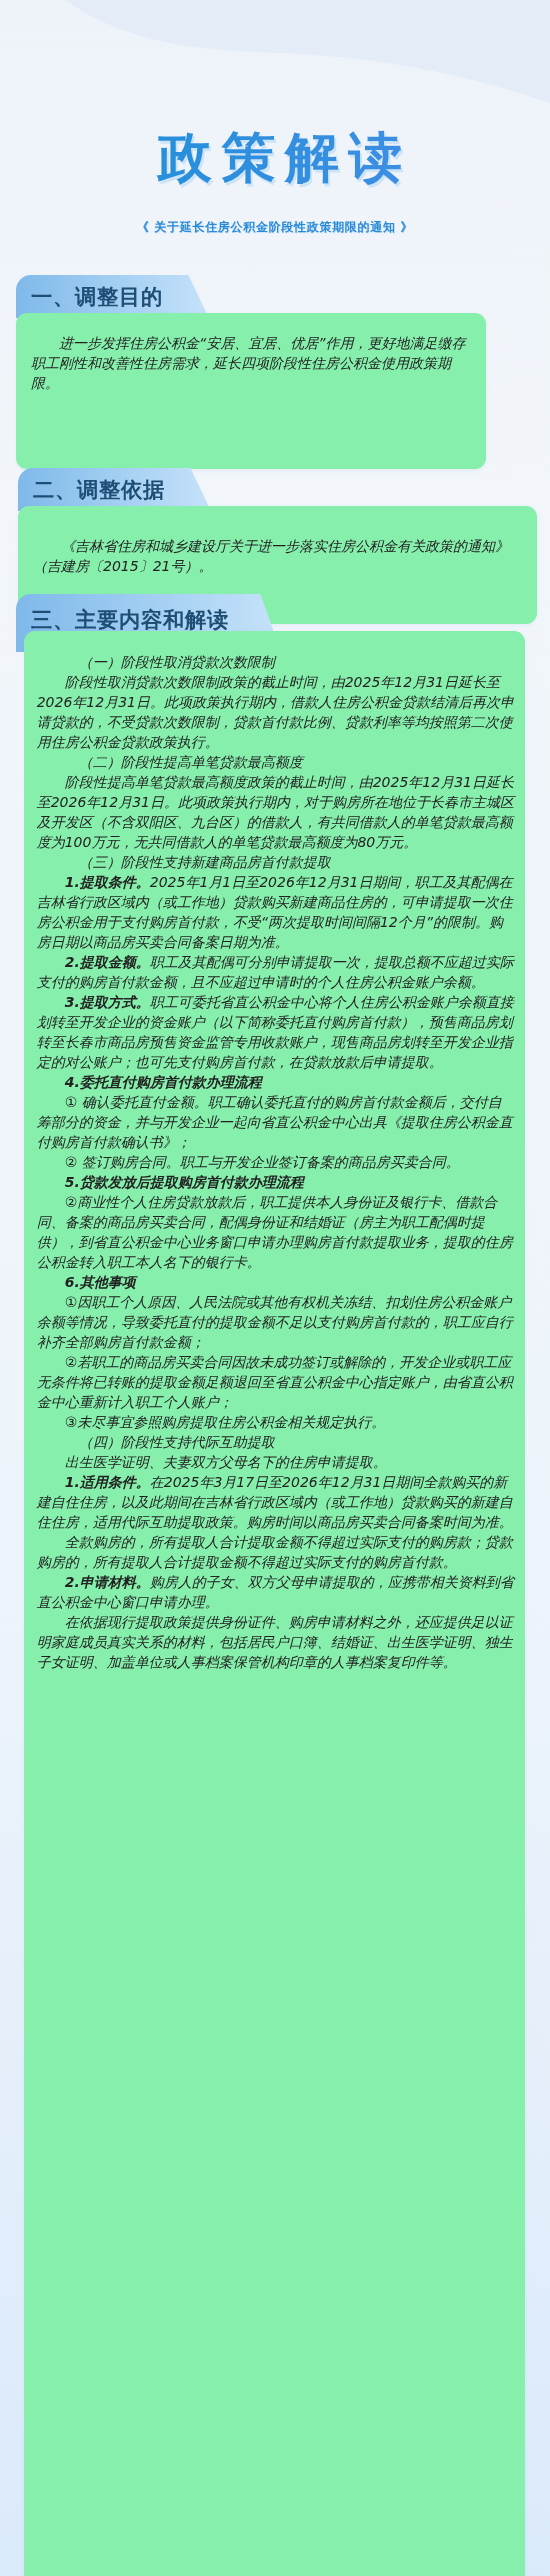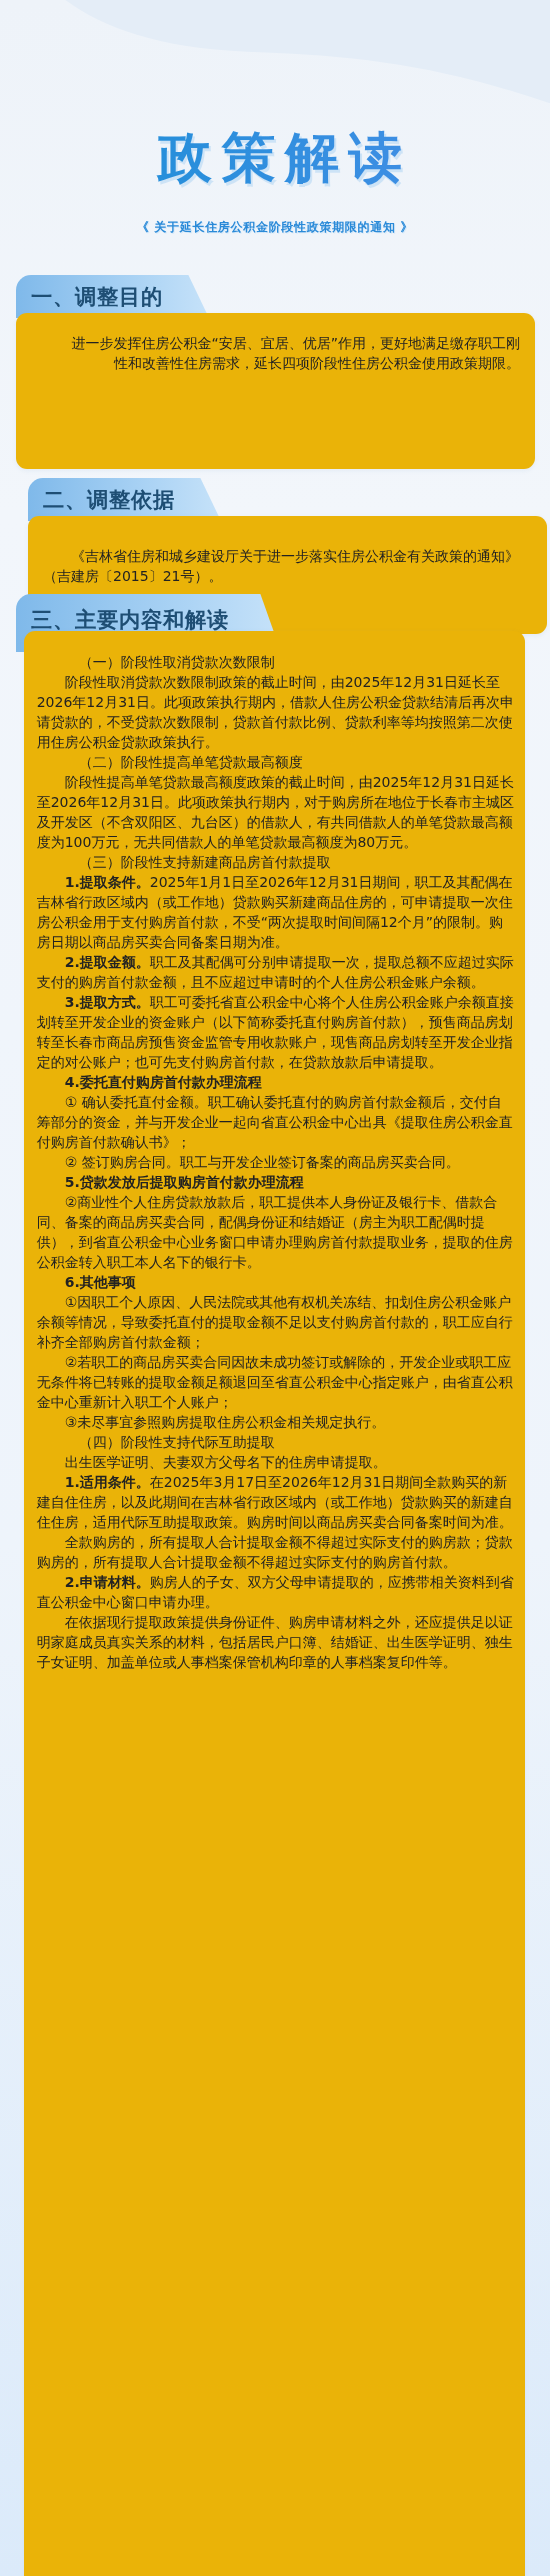--- a/index.html
+++ b/index.html
@@ -46,36 +46,37 @@
     clip-path: polygon(0 0, calc(100% - 20.6px) 0, 100% 100%, 0 100%);
     padding-left: 15px;
     display: flex; align-items: center;
   }
   .section-tab .label {
     font-size: 21.3px; font-weight: bold; color: #1e4e74;
     letter-spacing: 0.7px;
   }
   .card {
     position: relative;
-    background: #eab308;
+    background: #86efac;
     border-radius: 11px;
     margin-top: -5.5px;
     padding: 20.6px 15px 20.6px 15px;
     font-size: 14px;
     line-height: 20px;
     color: #222;
     box-shadow: 0 1.4px 4.1px rgba(120,160,200,0.10);
+    font-style: italic;
   }
   .card p { text-indent: 2em; }
   .card p.sub { text-indent: 3em; }
   .card b { font-weight: bold; }
-  .s1 { position: absolute; top: 275px; left: 16px; width: 519px; margin: 0; text-align: right; }
+  .s1 { position: absolute; top: 275px; left: 16px; width: 470px; margin: 0; }
   .s1 .section-tab { width: 193px; }
   .s1 .card { height: 156px; padding-top: 20.6px; }
-  .s2 { position: absolute; top: 466px; left: 16px; width: 519px; margin: 12px; }
+  .s2 { position: absolute; top: 466px; left: 16px; width: 519px; margin: 2px; }
   .s2 .section-tab { width: 193px; }
   .s2 .card { height: 118px; padding-top: 30px; }
   .s3 { position: absolute; top: 594px; left: 16px; width: 519px; margin: 0; }
   .s3 .section-tab { width: 265px; height: 58px; align-items: flex-start; padding-top: 11px; }
   .s3 .card { margin-left: 8.3px; width: 501px; margin-top: -20.6px; padding: 20.6px 11px 25px 12.4px; height: 1965px; }
   .s3 .card p { line-height: 20px; }
 </style>
 </head>
 <body>
 

